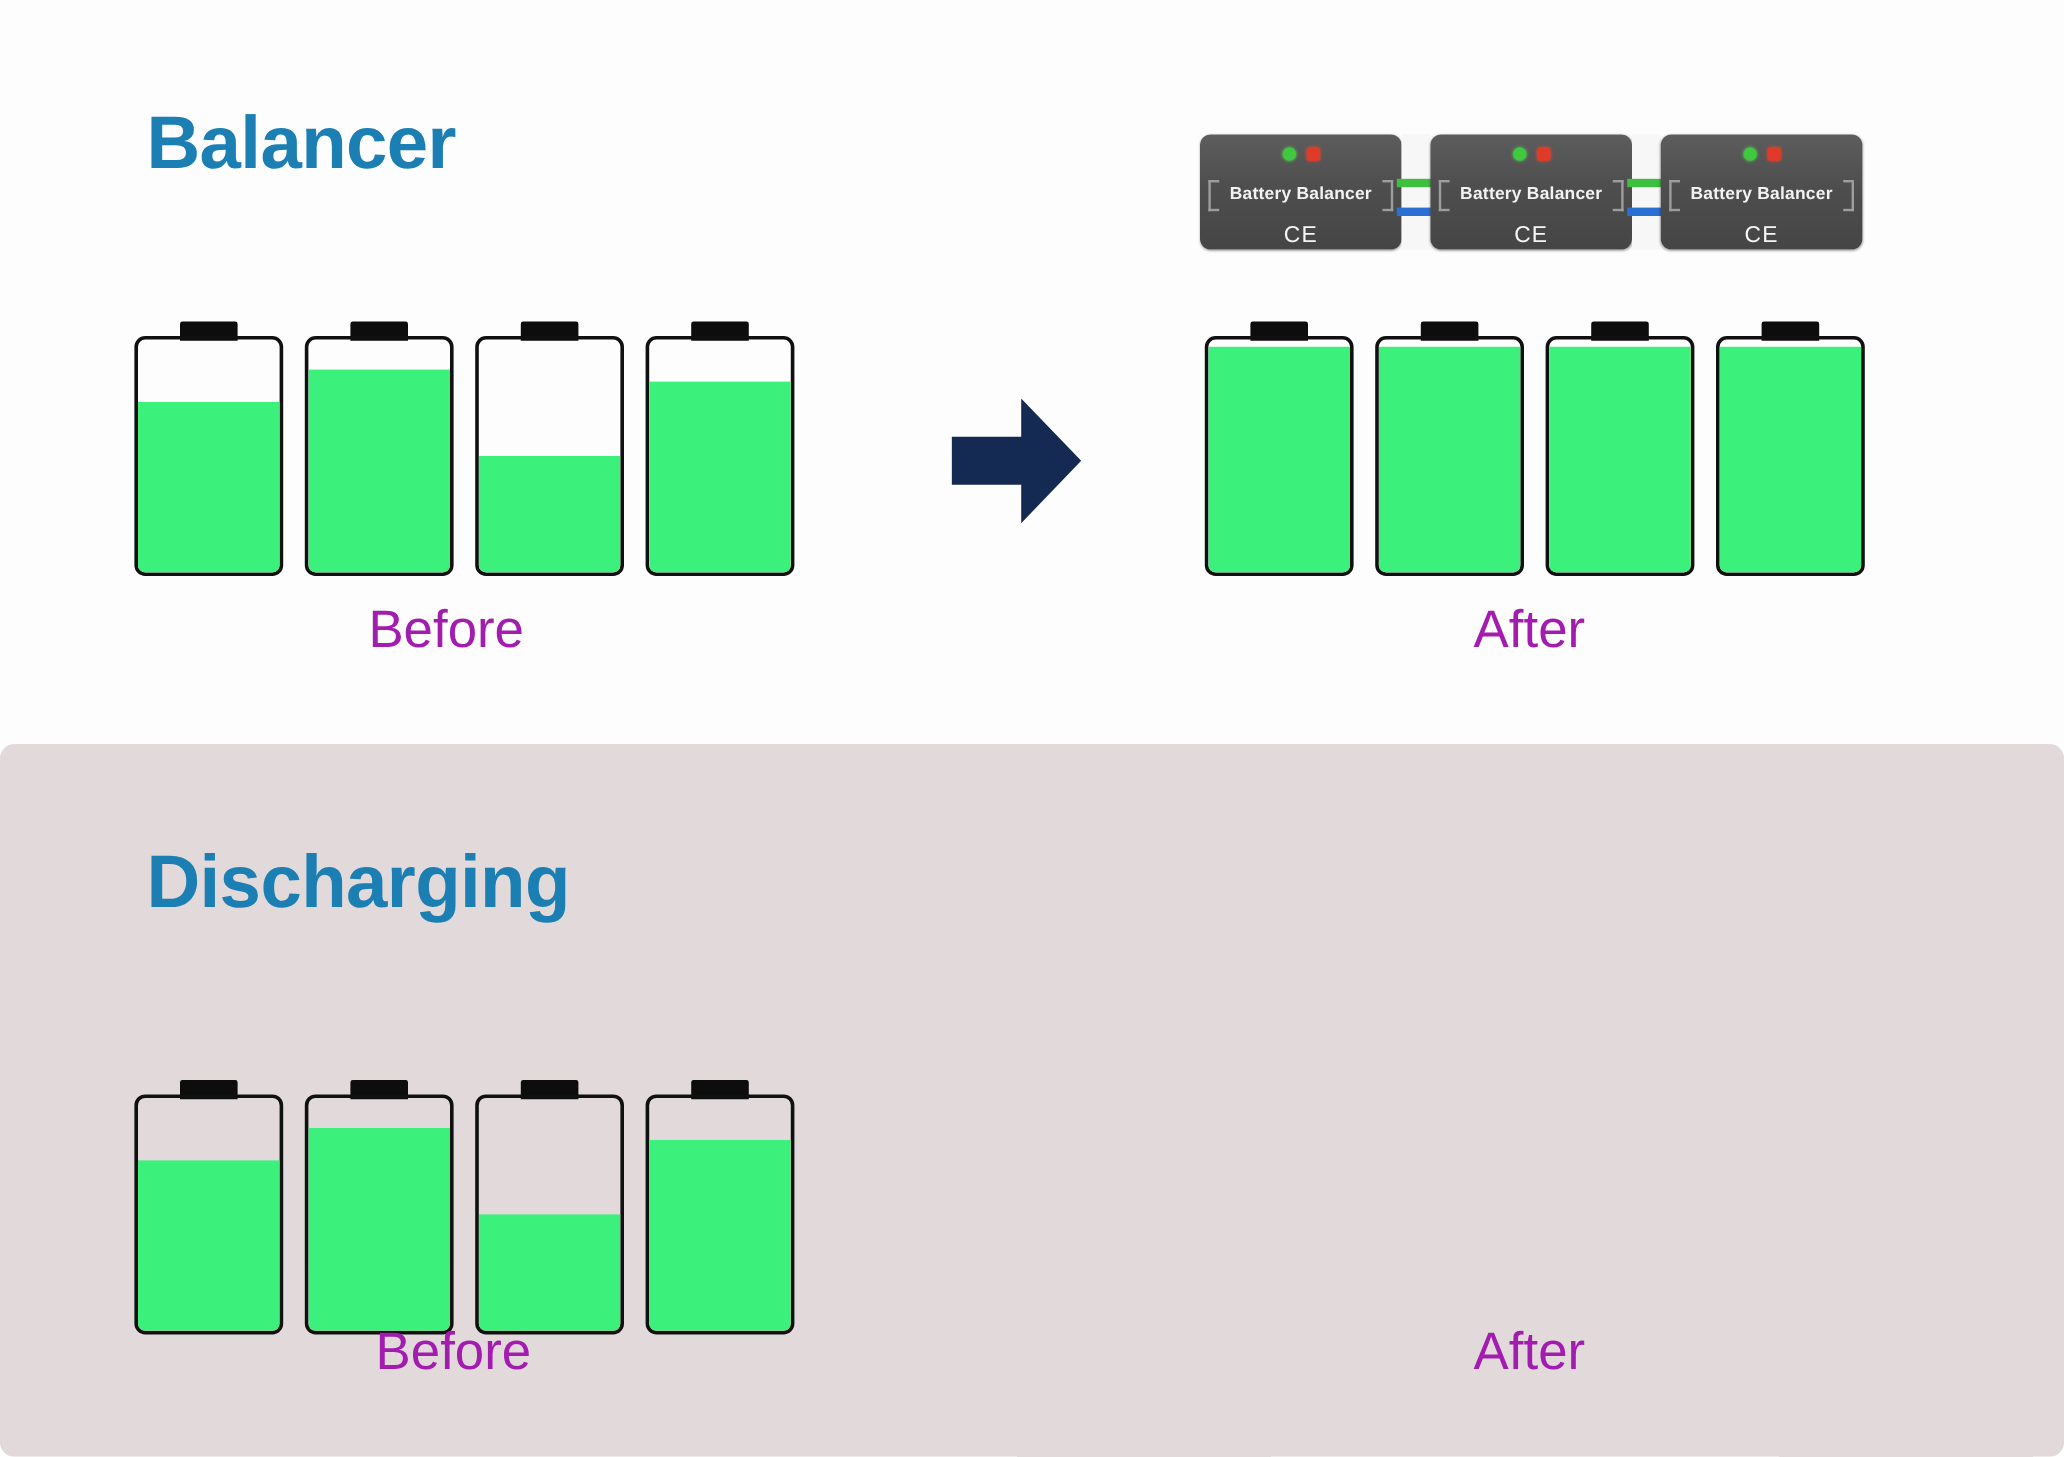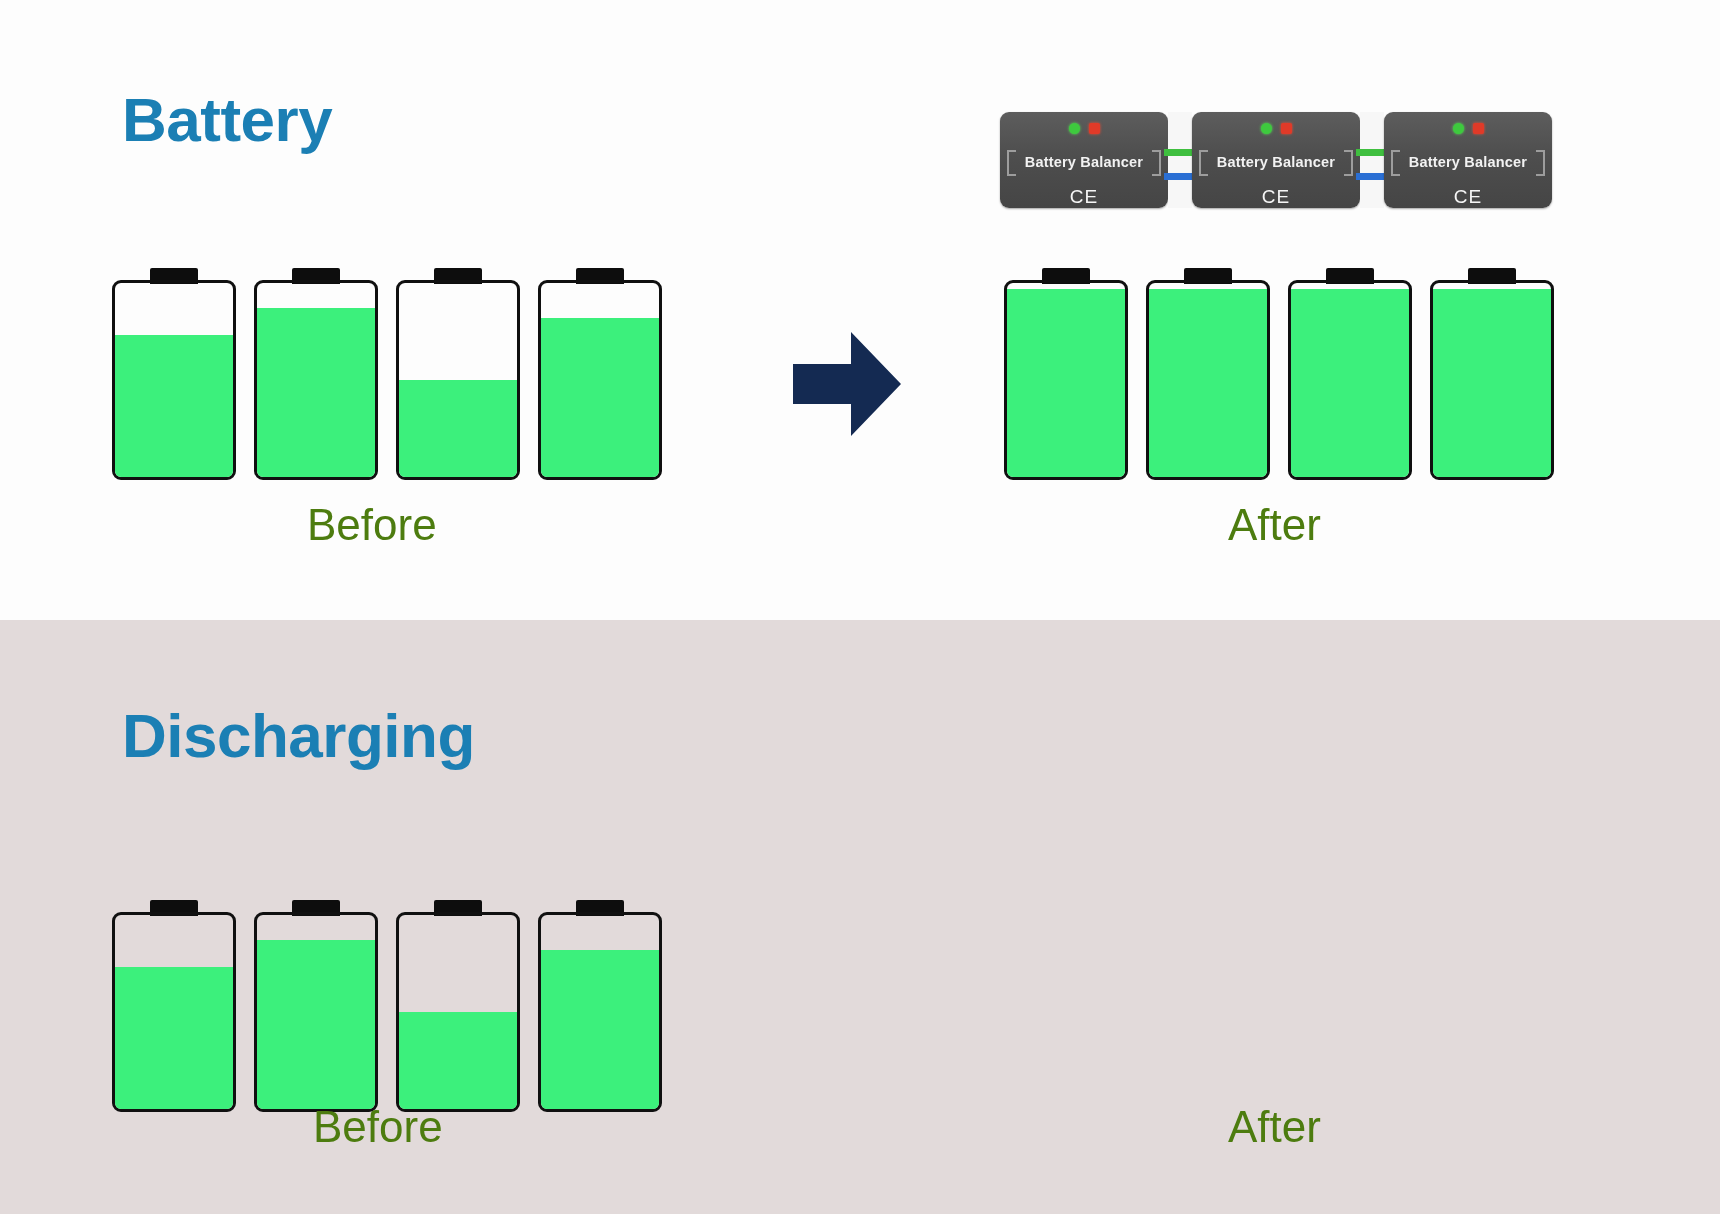--- a/index.html
+++ b/index.html
@@ -83,21 +83,21 @@
     left: 0;
     right: 0;
     bottom: 0;
     background: #3cf07c;
   }
 
   
   .group-label {
     position: absolute;
     font-size: 44px;
-    color: #4d7c0f;
+    color: #a21caf;
     white-space: nowrap;
   }
 
   
   .arrow {
     position: absolute;
     width: 108px;
     height: 104px;
   }
 
@@ -174,21 +174,21 @@
   .wire-green { top: 37px; background: #3fbf3f; }
   .wire-blue { top: 61px; background: #2a6fd4; }
 </style>
 </head>
 <body>
 
 <div class="page">
 
   <div class="section section-charging" style="background: rgb(253, 253, 253);">
 
-    <div class="section-title title-charging" style="color: rgb(27, 127, 180);">Battery</div>
+    <div class="section-title title-charging" style="color: rgb(27, 127, 180);">Balancer</div>
 
     <div class="battery-group" style="left:112px; top:268px;">
       <div class="battery">
         <div class="bat-cap"></div>
         <div class="bat-body">
           <div class="bat-fill" id="c-b-0" style="height: 73%; background: rgb(60, 240, 124);"></div>
         </div>
       </div>
       <div class="battery">
         <div class="bat-cap"></div>
@@ -287,21 +287,21 @@
         <div class="bat-cap"></div>
         <div class="bat-body">
           <div class="bat-fill" id="c-a-3" style="height: 97%; background: rgb(60, 240, 124);"></div>
         </div>
       </div>
     </div>
 
     <div class="group-label" style="left:1228px; top:500px;">After</div>
   </div>
 
-  <div class="section section-discharging" style="background: rgb(226, 218, 218);">
+  <div class="section section-discharging" style="background: rgb(226, 218, 218); border-radius: 12px;">
 
     <div class="section-title title-discharging" style="top: 80px; color: rgb(27, 127, 180);">Discharging</div>
 
     <div class="battery-group" style="left:112px; top:280px;">
       <div class="battery">
         <div class="bat-cap"></div>
         <div class="bat-body">
           <div class="bat-fill" id="d-b-0" style="height: 73%; background: rgb(60, 240, 124);"></div>
         </div>
       </div>

